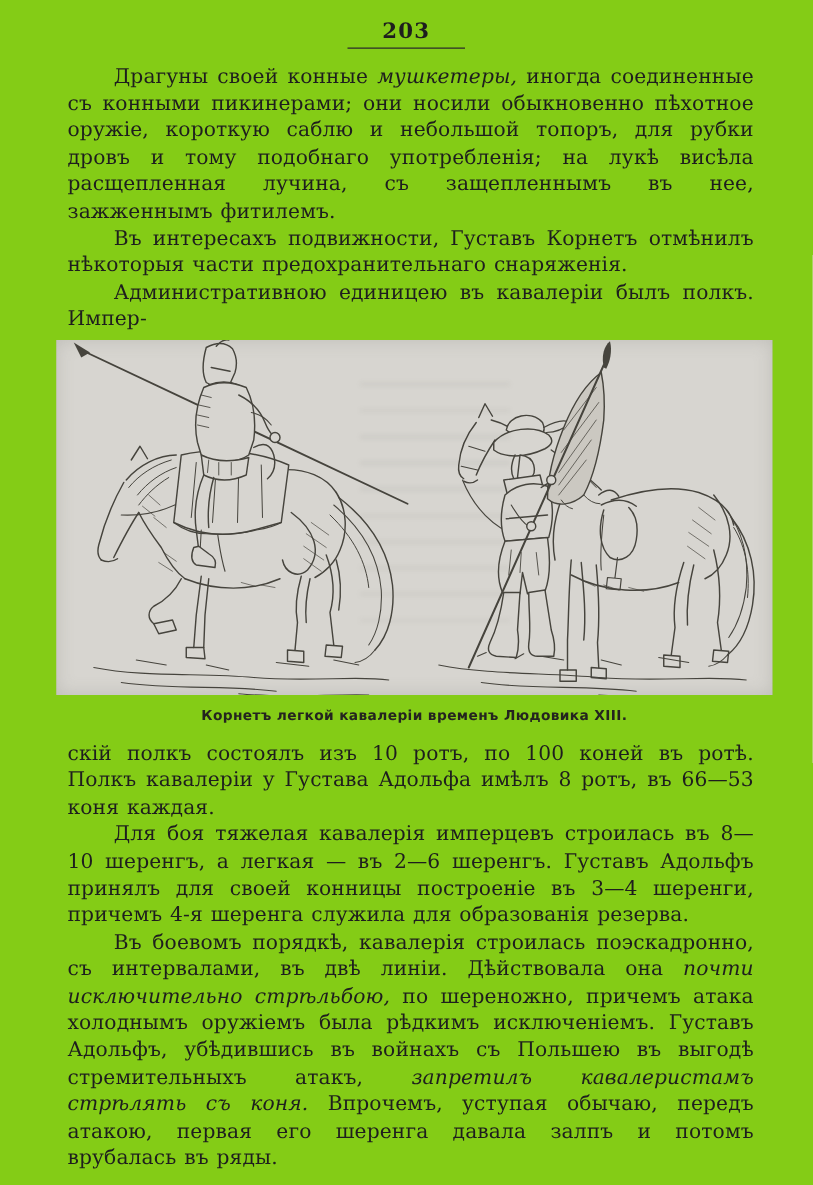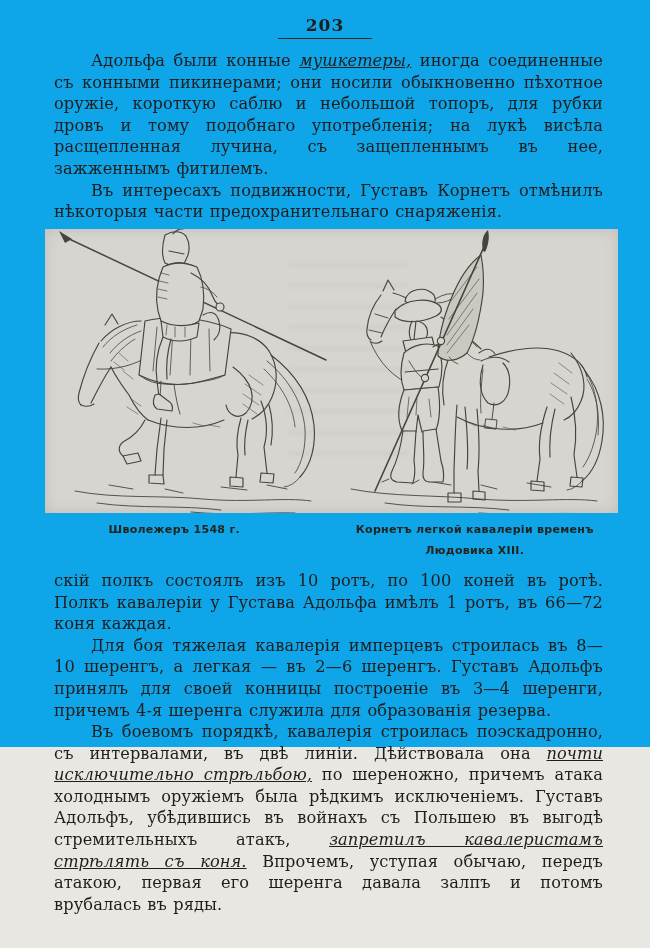--- a/index.html
+++ b/index.html
@@ -1,39 +1,39 @@
 <!DOCTYPE html>
 <html><head>
 <meta charset="utf-8">
 <style>
   html,body{margin:0;padding:0;}
   body{width:650px;height:948px;overflow:hidden;background:#e9e7e2;}
   .page{
-    position:relative;width:650px;height:747px;
-    background:#0ea5e9;
+    position:relative;width:650px;height:948px;
+    background:#84cc16;
     color:#1e1e1e;
     font-family:"DejaVu Serif","Liberation Serif",serif;
   }
   .pagenum-wrap{padding-top:15px;text-align:center;}
   .pagenum{
     display:inline-block;
     font-size:17px;font-weight:bold;letter-spacing:1px;
     padding:0 28px 3px 28px;
     border-bottom:1.6px solid #2b2b2b;
   }
   .textcol{
     margin:11px 47px 0 54px;
     width:549px;
     font-size:16.2px;line-height:21.6px;
     text-align:justify;
     letter-spacing:0.1px;
   }
   .par{margin:0;word-spacing:1px;}
   .par.ind{text-indent:37px;}
-  .it{font-style:italic;text-decoration:underline;}
+  .it{font-style:italic;}
   .plate{
     position:relative;
     margin:6px 0 0 -9px;
     width:573px;height:284px;
     background:#d7d5d0;
     box-shadow:inset 0 0 14px rgba(120,118,110,0.25);
     display:flex;
     overflow:hidden;
   }
   .plate svg{display:block;flex:0 0 auto;}
@@ -64,24 +64,25 @@
 
 <div class="page">
 
   <div class="pagenum-wrap">
     <span class="pagenum">203</span>
   </div>
 
   <div class="textcol">
 
 
-    <p class="par ind"><span>Адольфа были конные </span><span class="it">мушкетеры,</span><span> иногда соединенные съ конными пикинерами; они носили обыкновенно пѣхотное оружіе, короткую саблю и небольшой топоръ, для рубки дровъ и тому подобнаго употребленія; на лукѣ висѣла расщепленная лучина, съ защепленнымъ въ нее, зажженнымъ фитилемъ.</span></p>
+    <p class="par ind"><span>Драгуны своей конные </span><span class="it">мушкетеры,</span><span> иногда соединенные съ конными пикинерами; они носили обыкновенно пѣхотное оружіе, короткую саблю и небольшой топоръ, для рубки дровъ и тому подобнаго употребленія; на лукѣ висѣла расщепленная лучина, съ защепленнымъ въ нее, зажженнымъ фитилемъ.</span></p>
 
     <p class="par ind"><span>Въ интересахъ подвижности, Густавъ Корнетъ отмѣнилъ нѣкоторыя части предохранительнаго снаряженія.</span></p>
 
+    <p class="par ind"><span>Административною единицею въ кавалеріи былъ полкъ. Импер-</span></p>
 
     <div class="plate">
 
       <svg class="eng" width="286" height="284" viewBox="0 0 286 284">
         <g stroke="#46443d" fill="none" stroke-width="1.15" stroke-linecap="round" stroke-linejoin="round">
 
           <g stroke-width="0.9">
             <path d="M30 262 C70 270 118 266 158 270 C204 274 240 268 266 272"></path>
             <path d="M52 274 C94 280 138 276 176 281"></path>
             <path d="M146 283 C186 287 220 283 250 284"></path>
@@ -234,26 +235,25 @@
             <circle cx="110" cy="112" r="3.6" fill="#d7d5d0"></circle>
             <circle cx="94" cy="149" r="3.6" fill="#d7d5d0"></circle>
           </g>
         </g>
       </svg>
 
       <div class="showthrough"></div>
     </div>
 
     <div class="captions">
-      <div class="cap left">Шволежеръ 1548 г.</div>
       <div class="cap">Корнетъ легкой кавалеріи временъ Людовика XIII.</div>
     </div>
 
     <div class="gap-after-plate"></div>
 
-    <p class="par"><span>скій полкъ состоялъ изъ 10 ротъ, по 100 коней въ ротѣ. Полкъ кавалеріи у Густава Адольфа имѣлъ 1 ротъ, въ 66—72 коня каждая.</span></p>
+    <p class="par"><span>скій полкъ состоялъ изъ 10 ротъ, по 100 коней въ ротѣ. Полкъ кавалеріи у Густава Адольфа имѣлъ 8 ротъ, въ 66—53 коня каждая.</span></p>
 
     <p class="par ind"><span>Для боя тяжелая кавалерія имперцевъ строилась въ 8—10 шеренгъ, а легкая — въ 2—6 шеренгъ. Густавъ Адольфъ принялъ для своей конницы построеніе въ 3—4 шеренги, причемъ 4-я шеренга служила для образованія резерва.</span></p>
 
     <p class="par ind"><span>Въ боевомъ порядкѣ, кавалерія строилась поэскадронно, съ интервалами, въ двѣ линіи. Дѣйствовала она </span><span class="it">почти исключительно стрѣльбою,</span><span> по шереножно, причемъ атака холоднымъ оружіемъ была рѣдкимъ исключеніемъ. Густавъ Адольфъ, убѣдившись въ войнахъ съ Польшею въ выгодѣ стремительныхъ атакъ, </span><span class="it">запретилъ кавалеристамъ стрѣлять съ коня.</span><span> Впрочемъ, уступая обычаю, передъ атакою, первая его шеренга давала залпъ и потомъ врубалась въ ряды.</span></p>
 
   </div>
 </div>
 
 </body></html>

